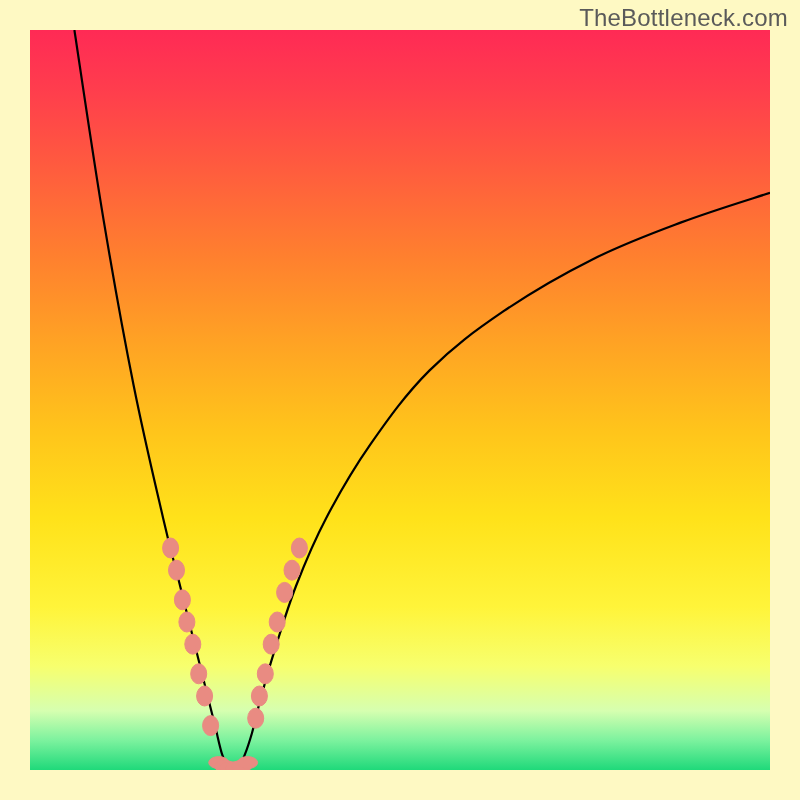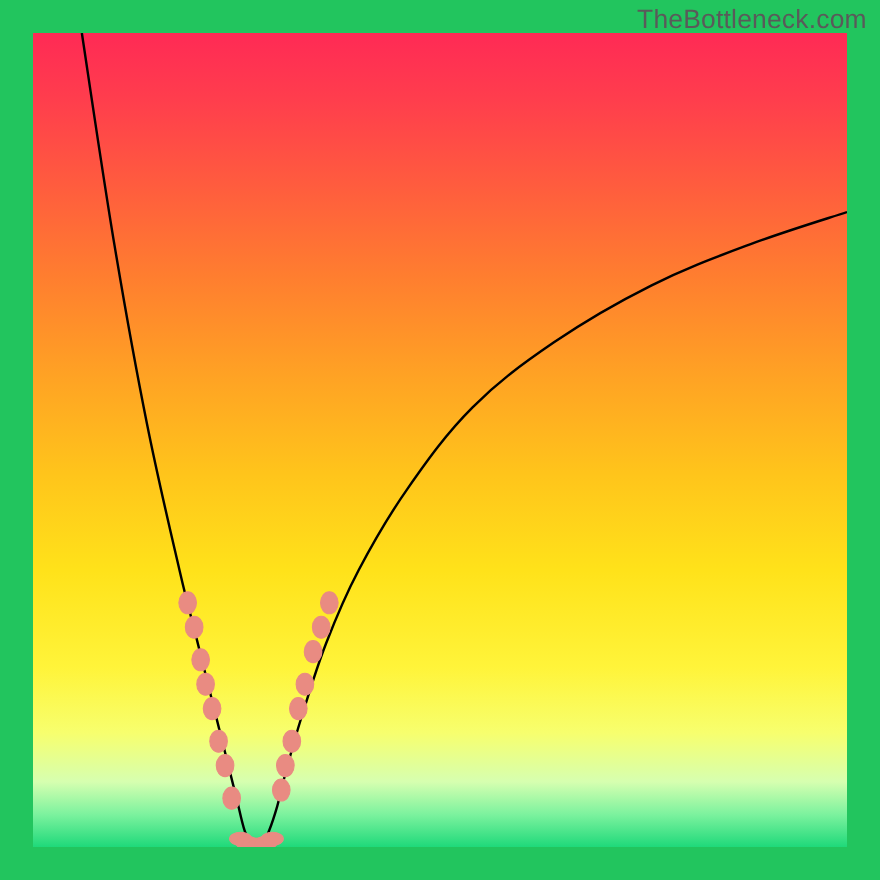--- a/index.html
+++ b/index.html
@@ -8,21 +8,21 @@
     width: 800px;
     height: 800px;
     overflow: hidden;
     background: #000;
     font-family: Arial, Helvetica, sans-serif;
   }
   .frame {
     position: relative;
     width: 800px;
     height: 800px;
-    background: #22c55e;
+    background: #fef9c3;
   }
   .plot-area {
     position: absolute;
     left: 30px;
     top: 30px;
     width: 740px;
     height: 740px;
     background: linear-gradient(to bottom,
       #ff2a55 0%,
       #ff3d4d 8%,

